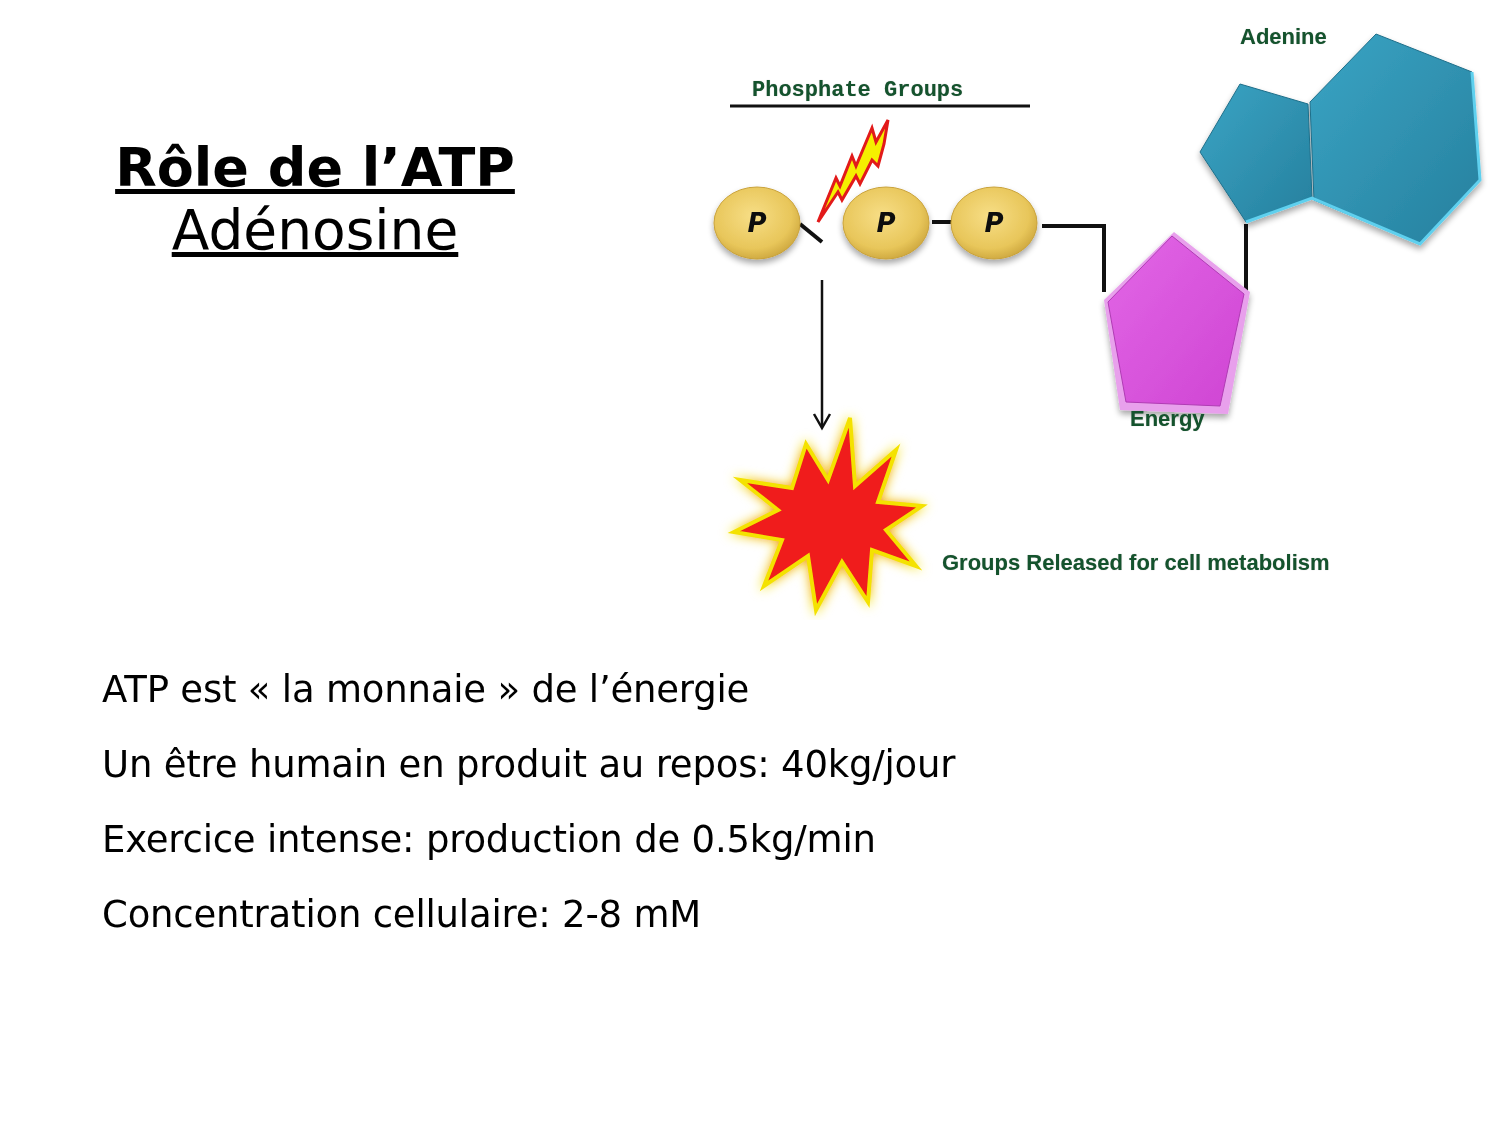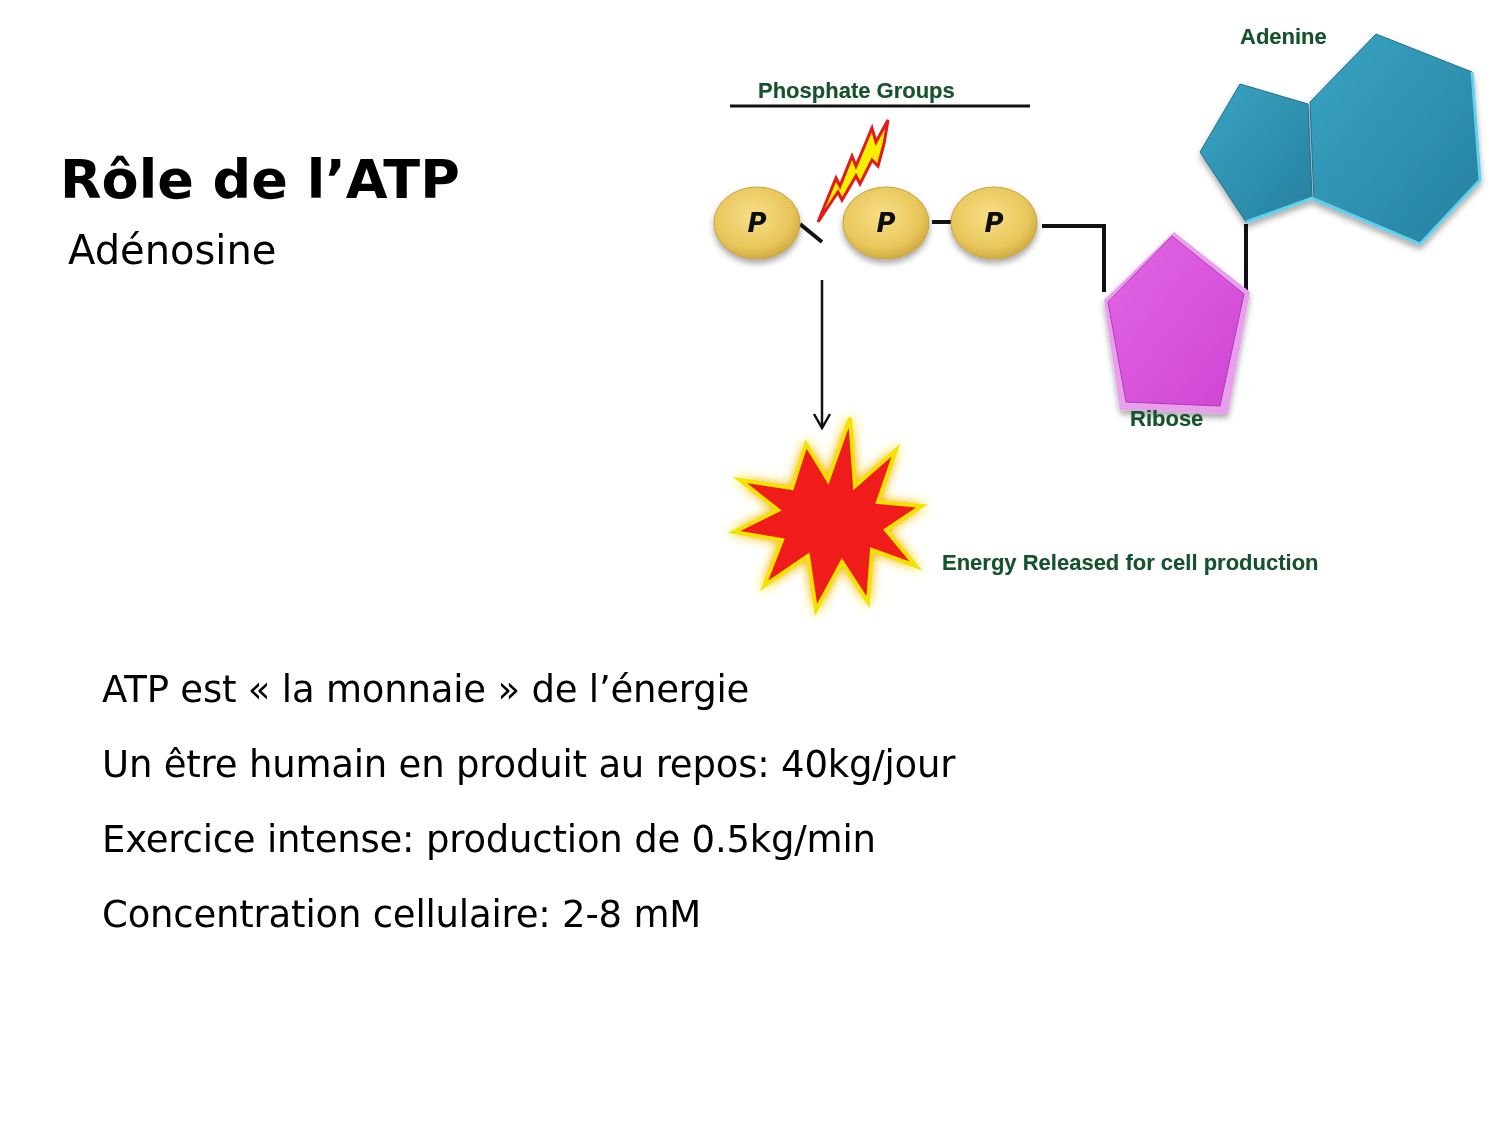--- a/index.html
+++ b/index.html
@@ -12,33 +12,35 @@
       width: 1500px;
       height: 1125px;
       background: #ffffff;
       overflow: hidden;
       font-family: "DejaVu Sans", sans-serif;
       color: #000000;
     }
     .title-block {
       position: absolute;
       left: 60px;
-      top: 148px;
+      top: 136px;
       width: 510px;
+      text-align: center;
+      text-decoration: underline;
     }
     .title {
       font-weight: bold;
       font-size: 54px;
       line-height: 64px;
       margin: 0;
     }
     .subtitle {
-      font-size: 40px;
+      font-size: 55px;
       line-height: 60px;
-      margin: 8px;
+      margin: 0;
     }
     .diagram {
       position: absolute;
       left: 700px;
       top: 10px;
       width: 800px;
       height: 610px;
     }
     .diagram svg {
       position: absolute;
@@ -47,21 +49,21 @@
     }
     .d-label {
       position: absolute;
       font-family: "Liberation Sans", sans-serif;
       font-weight: bold;
       font-size: 22px;
       color: #14532d;
       white-space: nowrap;
       text-shadow: 0 0 1px rgba(0,0,0,0.3);
     }
-    .lbl-phosphate { left: 58px; top: 68px; }
+    .lbl-phosphate { left: 52px; top: 68px; font-family: Liberation Mono, monospace; }
     .lbl-adenine { left: 540px; top: 14px; }
     .lbl-ribose { left: 430px; top: 396px; }
     .lbl-energy { left: 242px; top: 540px; font-size: 22px; }
     .bullets {
       position: absolute;
       left: 90px;
       top: 640px;
       margin: 12px;
       padding: 0;
       list-style: none;
@@ -156,22 +158,22 @@
 
       <g filter="url(#softShadow)">
         <polygon points="540,74 608,94 612,188 546,212 500,142" fill="url(#adenineGrad)" stroke="#1f6f8a" stroke-width="1"></polygon>
         <polygon points="610,92 676,24 772,62 780,170 720,234 614,190" fill="url(#adenineGrad)" stroke="#1f6f8a" stroke-width="1"></polygon>
         <polyline points="546,212 612,188 720,234 780,170 772,62" fill="none" stroke="#5ed0ee" stroke-width="3"></polyline>
       </g>
     </svg>
 
     <div class="d-label lbl-phosphate">Phosphate Groups</div>
     <div class="d-label lbl-adenine">Adenine</div>
-    <div class="d-label lbl-ribose">Ribose</div>
-    <div class="d-label lbl-energy">Energy Released for cell production</div>
+    <div class="d-label lbl-ribose">Energy</div>
+    <div class="d-label lbl-energy">Groups Released for cell metabolism</div>
   </div>
 
   <ul class="bullets">
     <li>ATP est « la monnaie » de l’énergie</li>
     <li>Un être humain en produit au repos: 40kg/jour</li>
     <li>Exercice intense: production de 0.5kg/min</li>
     <li>Concentration cellulaire: 2-8 mM</li>
   </ul>
 
 </div>

